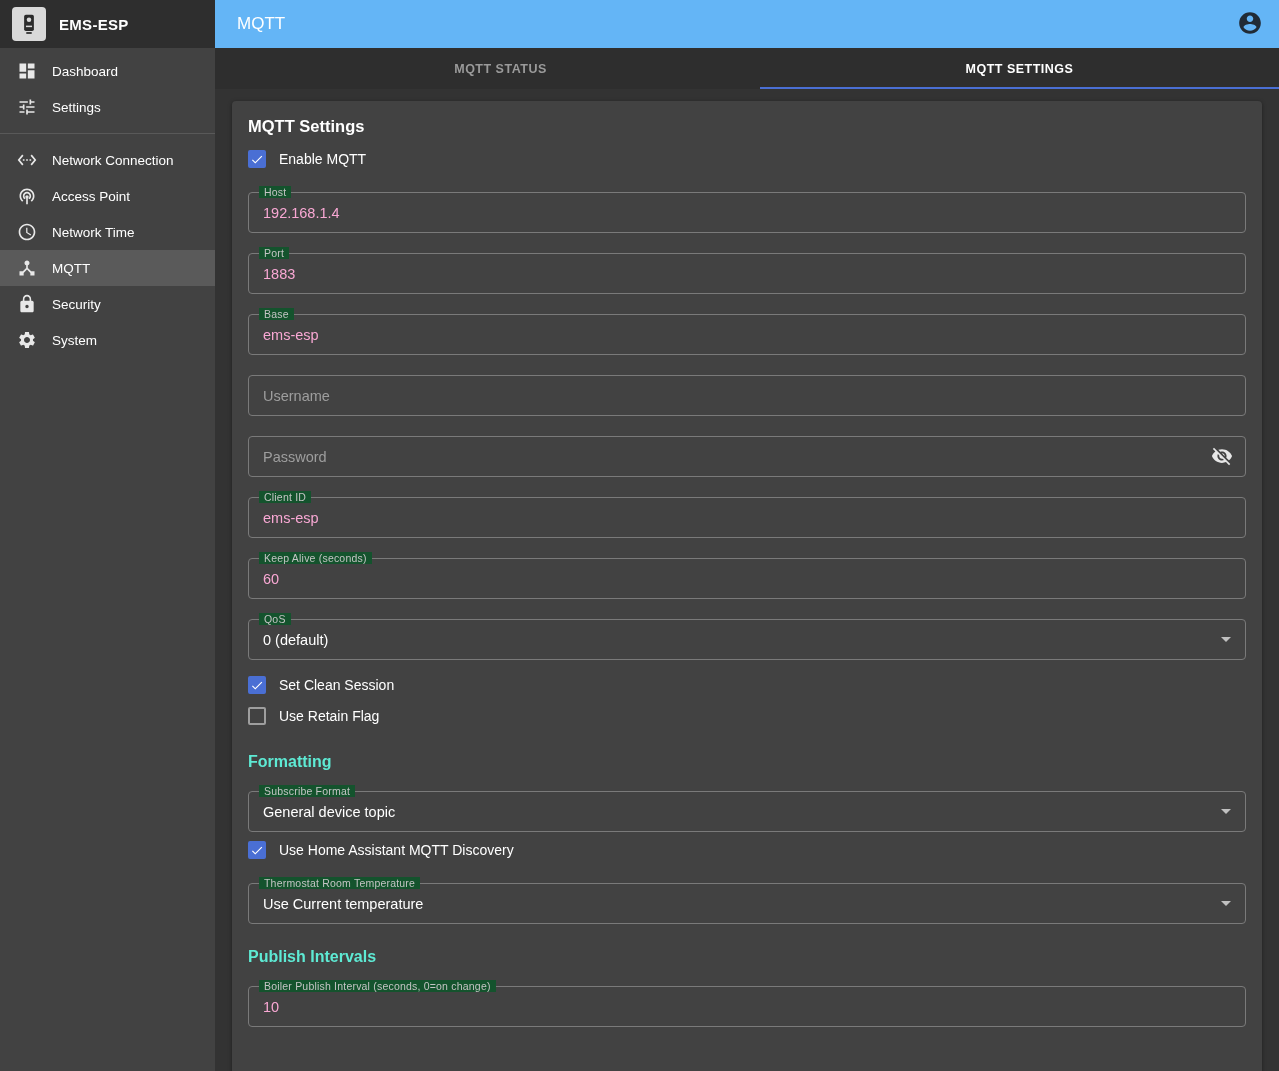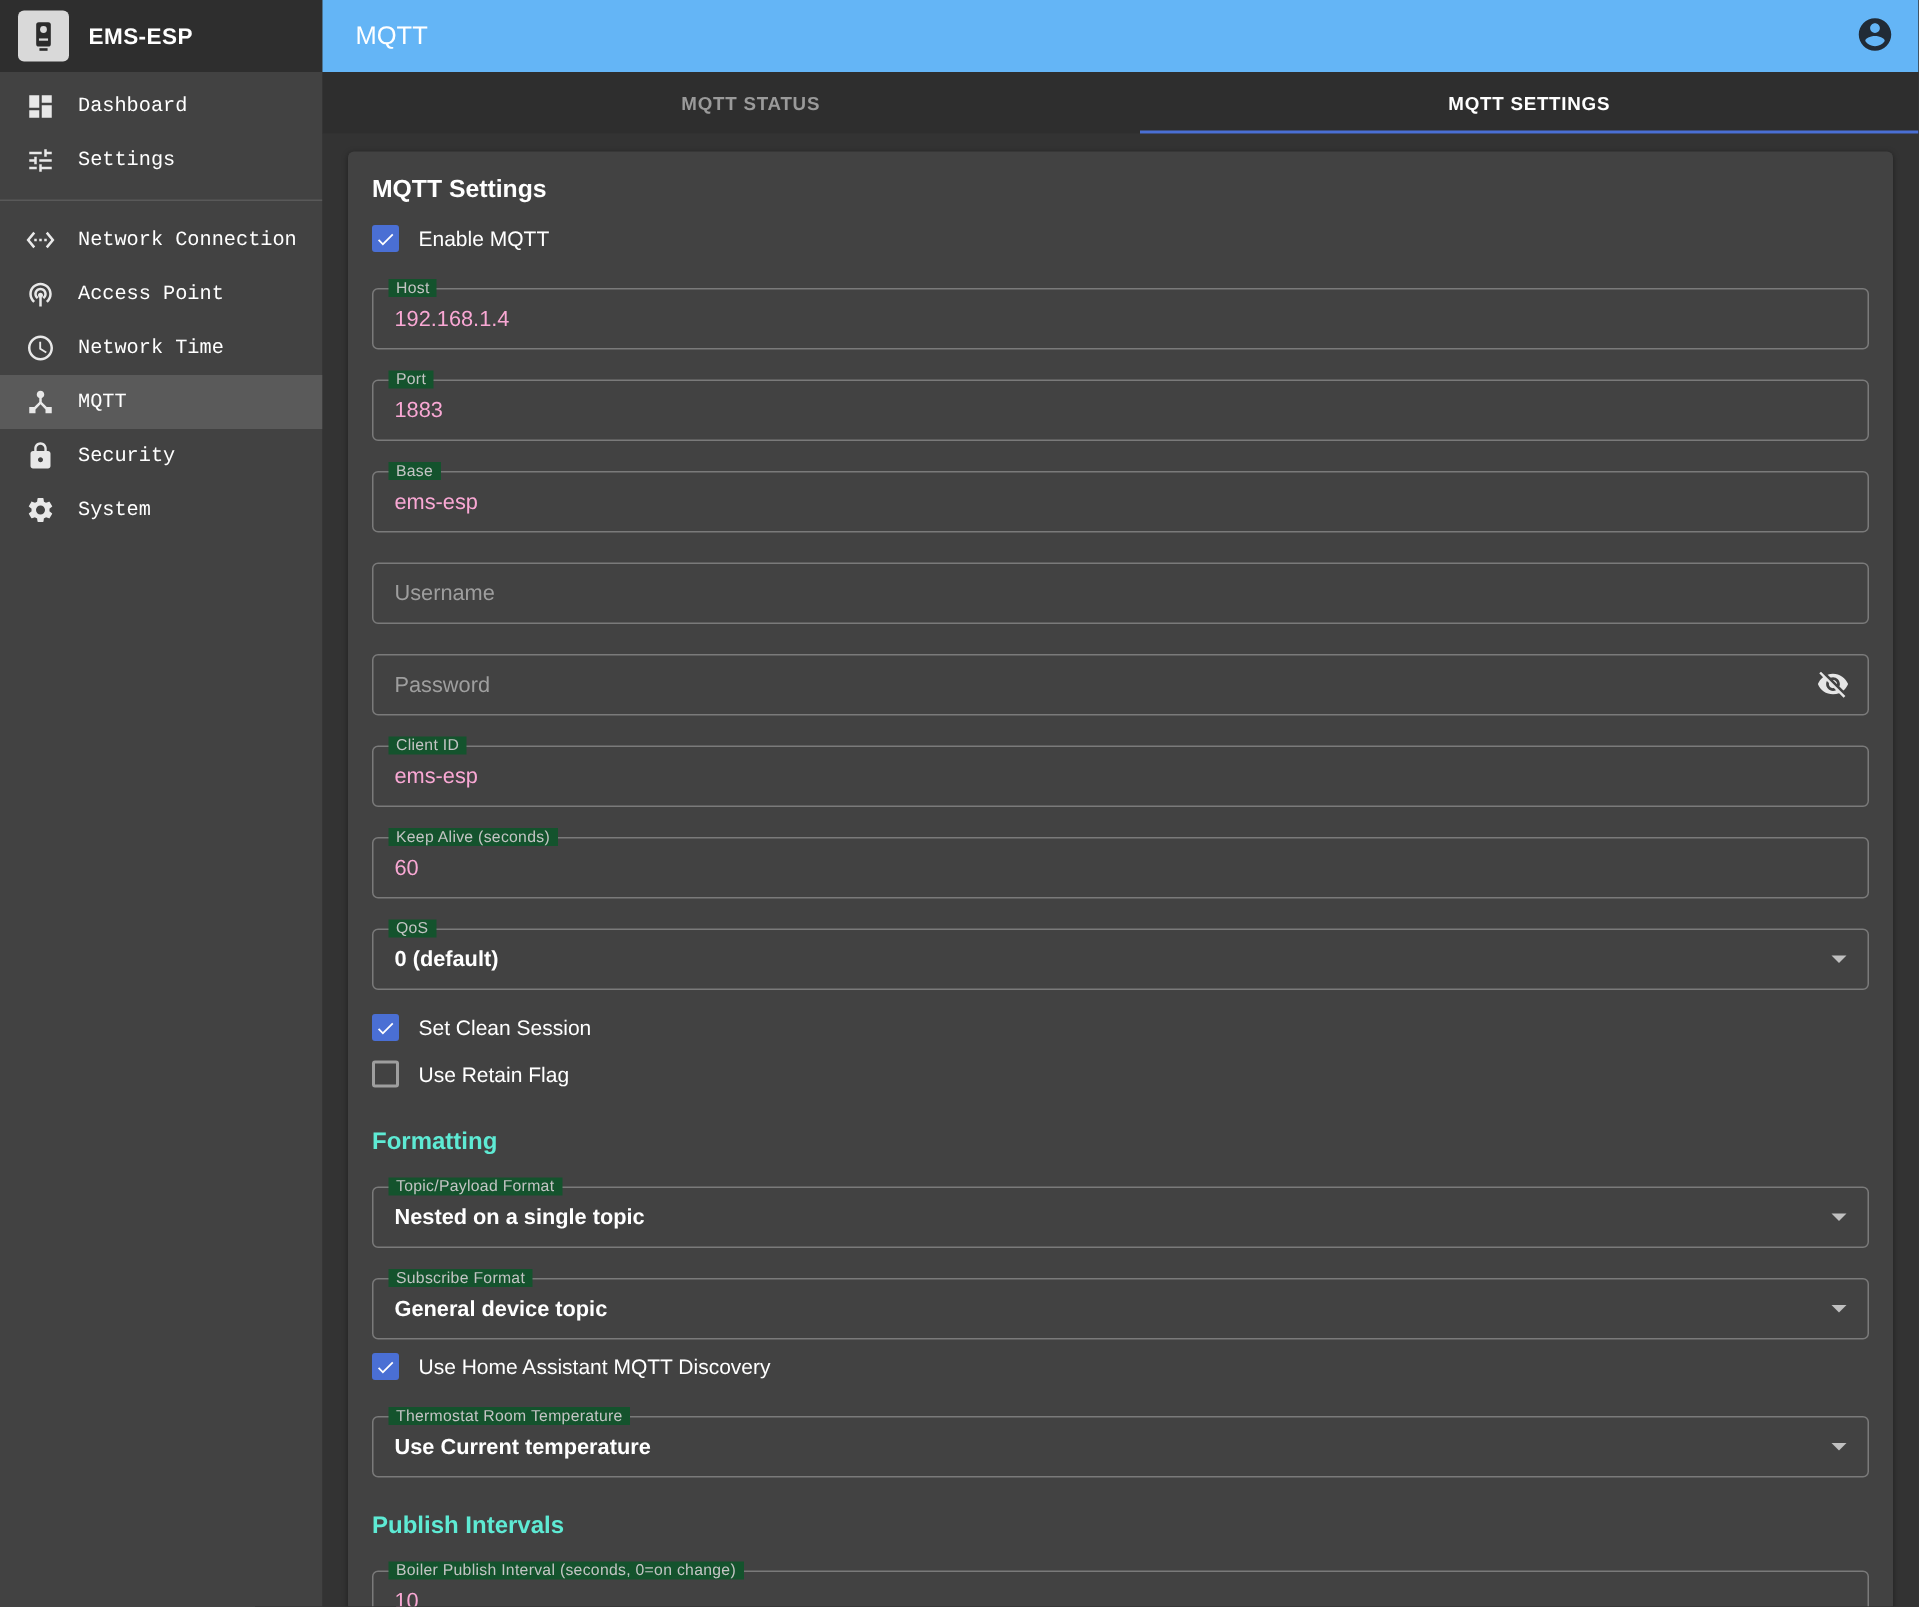--- a/index.html
+++ b/index.html
@@ -7,21 +7,21 @@
               font-family:"Liberation Sans", sans-serif; color:#fff; }
   .root { display:flex; height:100%; }
 
   
   .sidebar { width:215px; background:#424242; flex-shrink:0; display:flex; flex-direction:column; }
   .sidebar-header { height:48px; background:#2e2e2e; display:flex; align-items:center; padding:0 12px; gap:13px; flex-shrink:0; }
   .logo { width:34px; height:34px; background:#d9d9d9; border-radius:4px; display:flex; align-items:center; justify-content:center; }
   .logo svg { width:26px; height:26px; }
   .app-title { font-size:15px; font-weight:bold; letter-spacing:.3px; }
   .menu { padding-top:5px; }
-  .menu-item { height:36px; display:flex; align-items:center; padding:0 17px; gap:15px; font-size:13.5px; cursor:pointer;font-family:Liberation Mono, monospace; }
+  .menu-item { height:36px; display:flex; align-items:center; padding:0 17px; gap:15px; font-size:13.5px; cursor:pointer; }
   .menu-item.selected { background:#5a5a5a; }
   .mi-icon { width:20px; height:20px; color:#e8e8e8; flex-shrink:0; }
   .mi-icon svg { width:20px; height:20px; display:block; }
   .divider { height:1px; background:rgba(255,255,255,.12); margin:8px 0; }
 
   
   .main { flex:1; display:flex; flex-direction:column; min-width:0; }
   .appbar { height:48px; background:#64b5f6; display:flex; align-items:center; padding:0 14px 0 22px; flex-shrink:0; }
   .appbar-title { font-size:17px; font-weight:500; color:#fff; flex:1; }
   .account-btn { width:28px; height:28px; color:#212b36; cursor:pointer; }
@@ -51,21 +51,21 @@
   .field-label { position:absolute; top:-7px; left:10px; background:#14532d; padding:0 5px;
                  font-size:10.5px; color:#c4c4c4; letter-spacing:.2px; white-space:nowrap; }
   .field-input { width:100%; height:100%; background:transparent; border:none; outline:none; color:#f9a8d4;
                  font-size:14.5px; padding:0 14px; font-family:inherit; border-radius:4px; }
   .field-input::placeholder { color:#9e9e9e; opacity:1; }
   .with-adornment .field-input { padding-right:44px; }
   .eye-btn { position:absolute; right:10px; top:50%; transform:translateY(-50%); width:24px; height:24px;
              color:#e6e6e6; cursor:pointer; }
   .eye-btn svg { width:22px; height:22px; display:block; }
   .select-field { display:flex; align-items:center; padding:0 14px; cursor:pointer; }
-  .select-value { flex:1; font-size:14.5px;font-weight:bold; }
+  .select-value { flex:1; font-size:14.5px; }
   .caret { width:0; height:0; border-left:5px solid transparent; border-right:5px solid transparent;
            border-top:5px solid #c0c0c0; margin-left:8px; }
 
   .section-heading { color:#5eead4; font-size:16px; font-weight:bold; margin-top:24px; }
 </style>
 </head>
 <body>
 
 <div class="root">
 
@@ -237,25 +237,20 @@
 
         <div class="check-row">
           <span class="checkbox">
             
           </span>
           <span class="check-label">Use Retain Flag</span>
         </div>
 
         <div class="section-heading">Formatting</div>
 
-        <div class="select-field">
-          <span class="field-label">Topic/Payload Format</span>
-          <span class="select-value">Nested on a single topic</span>
-          <span class="caret"></span>
-        </div>
 
         <div class="select-field">
           <span class="field-label">Subscribe Format</span>
           <span class="select-value">General device topic</span>
           <span class="caret"></span>
         </div>
 
         <div class="check-row" style="">
           <span class="checkbox checked">
             <svg viewBox="0 0 24 24">

